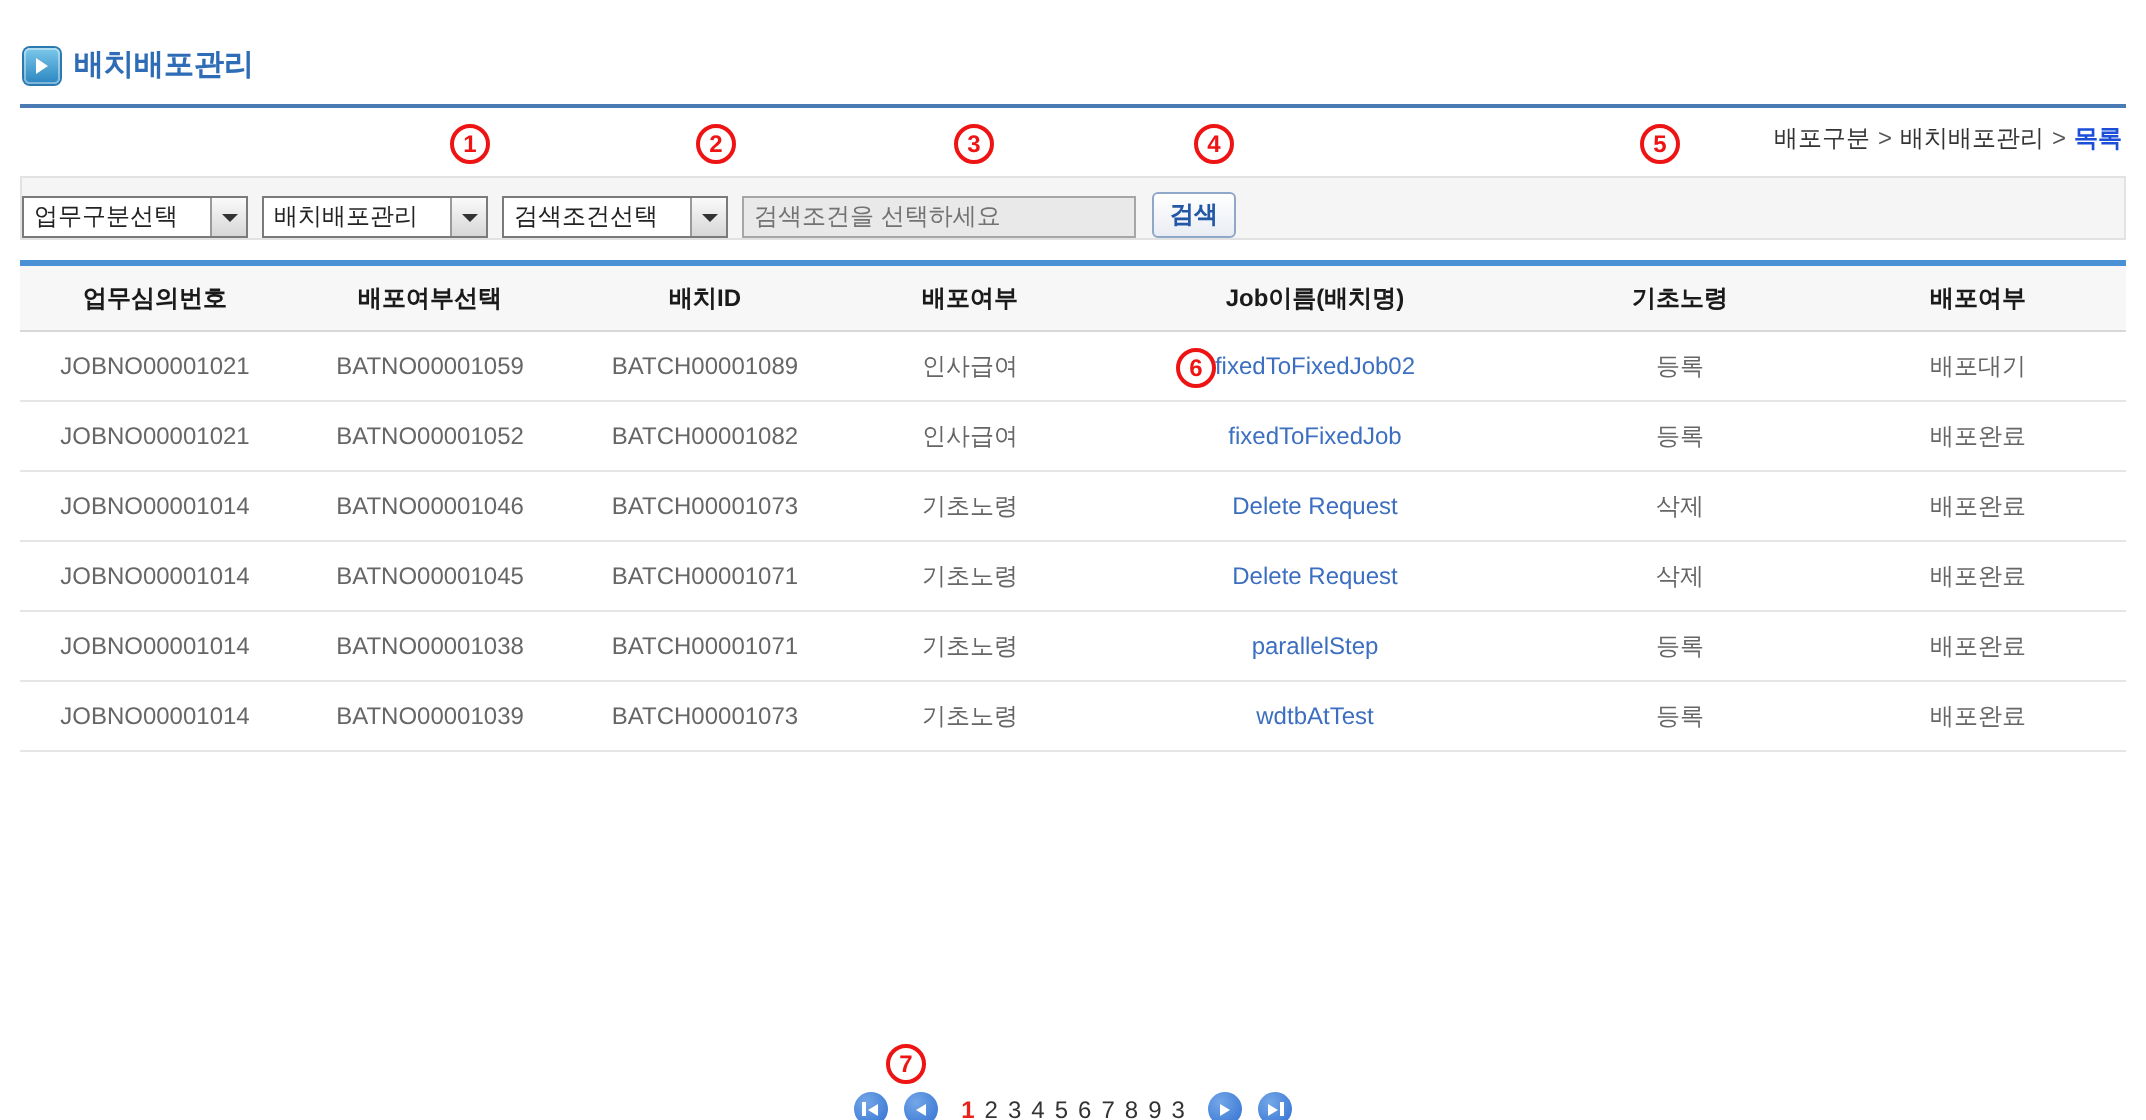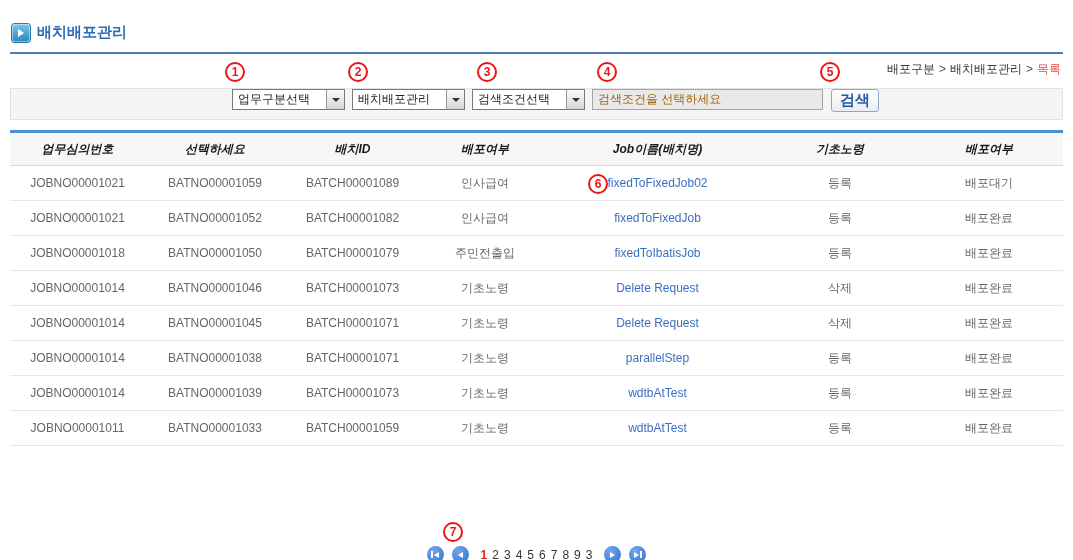--- a/index.html
+++ b/index.html
@@ -13,41 +13,41 @@
   .title-icon { width:18px; height:18px; border-radius:3px;
     background:linear-gradient(#7cc8ea,#2a85c0);
     box-shadow:inset 0 0 0 1px rgba(255,255,255,.4), 0 0 0 1px #2a7ab0;
     display:flex; align-items:center; justify-content:center; }
   .title-icon .tri-r-w { width:0; height:0; border-top:4px solid transparent; border-bottom:4px solid transparent; border-left:6px solid #fff; }
   .title-text { font-size:15px; font-weight:bold; color:#2e6db6; }
   .divider { position:absolute; left:10px; top:40px; width:1053px; height:2px; background:#4a7bb5; }
   
   .breadcrumb { position:absolute; top:49px; right:12px; font-size:12px; color:#333; }
   .breadcrumb .sep { margin:0 4px; color:#555; }
-  .breadcrumb .cur { font-weight:normal; color:#ef4444; }
+  .breadcrumb .cur { font-weight:bold; color:#1d4ed8; }
   
   .search-box { position:absolute; left:10px; top:76px; width:1053px; height:32px;
-    background:#f5f5f5; border:1px solid #e2e2e2; display:flex; align-items:flex-start; padding-left:221px; }
+    background:#f5f5f5; border:1px solid #e2e2e2; display:flex; align-items:flex-end; }
   .sel { width:113px; height:21px; background:#fff; border:1px solid #7a7a7a;
     display:flex; align-items:center; justify-content:space-between;
     margin-right:7px; font-size:12px; color:#222; padding-left:5px; cursor:default; }
   .sel-btn { width:18px; height:19px; background:linear-gradient(#fafafa,#d7d7d7);
     border-left:1px solid #9a9a9a; display:flex; align-items:center; justify-content:center; }
   .chev-down { width:0; height:0; border-left:4px solid transparent; border-right:4px solid transparent; border-top:4px solid #333; }
-  .search-input { width:231px; height:21px; background:#e9e9e9; border:1px solid #a6a6a6;
-    font-size:12px; color:#a16207; padding:0 5px; margin-right:8px;
+  .search-input { width:197px; height:21px; background:#e9e9e9; border:1px solid #a6a6a6;
+    font-size:12px; color:#737373; padding:0 5px; margin-right:8px;
     font-family:"Liberation Sans","DejaVu Sans",sans-serif; }
   .search-btn { height:23px; padding:0 8px; border:1px solid #8fa7c8; border-radius:3px;
-    background:linear-gradient(#ffffff,#e9edf3); color:#2458a6; font-weight:bold; font-size:15px;
+    background:linear-gradient(#ffffff,#e9edf3); color:#2458a6; font-weight:bold; font-size:12px;
     font-family:"Liberation Sans","DejaVu Sans",sans-serif; cursor:pointer; }
   
   .grid { position:absolute; left:10px; top:118px; width:1053px; border-collapse:collapse;
     border-top:3px solid #4a90d5; table-layout:fixed; }
   .grid thead th { height:34px; background:#f7f7f7; border-bottom:1px solid #d8d8d8;
-    font-size:12px; color:#1a1a1a; font-weight:bold; text-align:center;font-style:italic; }
+    font-size:12px; color:#1a1a1a; font-weight:bold; text-align:center; }
   .grid tbody td { height:35px; text-align:center; font-size:12px; color:#666;
     border-bottom:1px solid #e6e6e6; background:#fff; }
   .grid a { color:#3c6fc0; text-decoration:none; cursor:pointer; }
   
   .pagination { position:absolute; left:0; top:534px; width:1073px;
     display:flex; align-items:center; justify-content:center; gap:8px; }
   .pg-btn { width:17px; height:17px; border-radius:50%;
     background:radial-gradient(circle at 35% 30%, #74a7e8, #2f6fd0);
     display:flex; align-items:center; justify-content:center; gap:1px; border:none; cursor:pointer; }
   .pg-bar { width:2px; height:7px; background:#fff; }
@@ -107,21 +107,21 @@
         <col style="width:140px">
         <col style="width:135px">
         <col style="width:130px">
         <col style="width:215px">
         <col style="width:150px">
         <col style="width:148px">
     </colgroup>
     <thead>
       <tr>
         <th>업무심의번호</th>
-        <th>선택하세요</th>
+        <th>배포여부선택</th>
         <th>배치ID</th>
         <th>배포여부</th>
         <th>Job이름(배치명)</th>
         <th>기초노령</th>
         <th>배포여부</th>
       </tr>
     </thead>
     <tbody>
       <tr>
         <td>JOBNO00001021</td>
@@ -135,29 +135,20 @@
       <tr>
         <td>JOBNO00001021</td>
         <td>BATNO00001052</td>
         <td>BATCH00001082</td>
         <td>인사급여</td>
         <td><a>fixedToFixedJob</a></td>
         <td>등록</td>
         <td>배포완료</td>
       </tr>
       <tr>
-        <td>JOBNO00001018</td>
-        <td>BATNO00001050</td>
-        <td>BATCH00001079</td>
-        <td>주민전출입</td>
-        <td><a>fixedToIbatisJob</a></td>
-        <td>등록</td>
-        <td>배포완료</td>
-      </tr>
-      <tr>
         <td>JOBNO00001014</td>
         <td>BATNO00001046</td>
         <td>BATCH00001073</td>
         <td>기초노령</td>
         <td><a>Delete Request</a></td>
         <td>삭제</td>
         <td>배포완료</td>
       </tr>
       <tr>
         <td>JOBNO00001014</td>
@@ -174,29 +165,20 @@
         <td>BATCH00001071</td>
         <td>기초노령</td>
         <td><a>parallelStep</a></td>
         <td>등록</td>
         <td>배포완료</td>
       </tr>
       <tr>
         <td>JOBNO00001014</td>
         <td>BATNO00001039</td>
         <td>BATCH00001073</td>
-        <td>기초노령</td>
-        <td><a>wdtbAtTest</a></td>
-        <td>등록</td>
-        <td>배포완료</td>
-      </tr>
-      <tr>
-        <td>JOBNO00001011</td>
-        <td>BATNO00001033</td>
-        <td>BATCH00001059</td>
         <td>기초노령</td>
         <td><a>wdtbAtTest</a></td>
         <td>등록</td>
         <td>배포완료</td>
       </tr>
     </tbody>
   </table>
 
   <div class="pagination">
     <button class="pg-btn">

